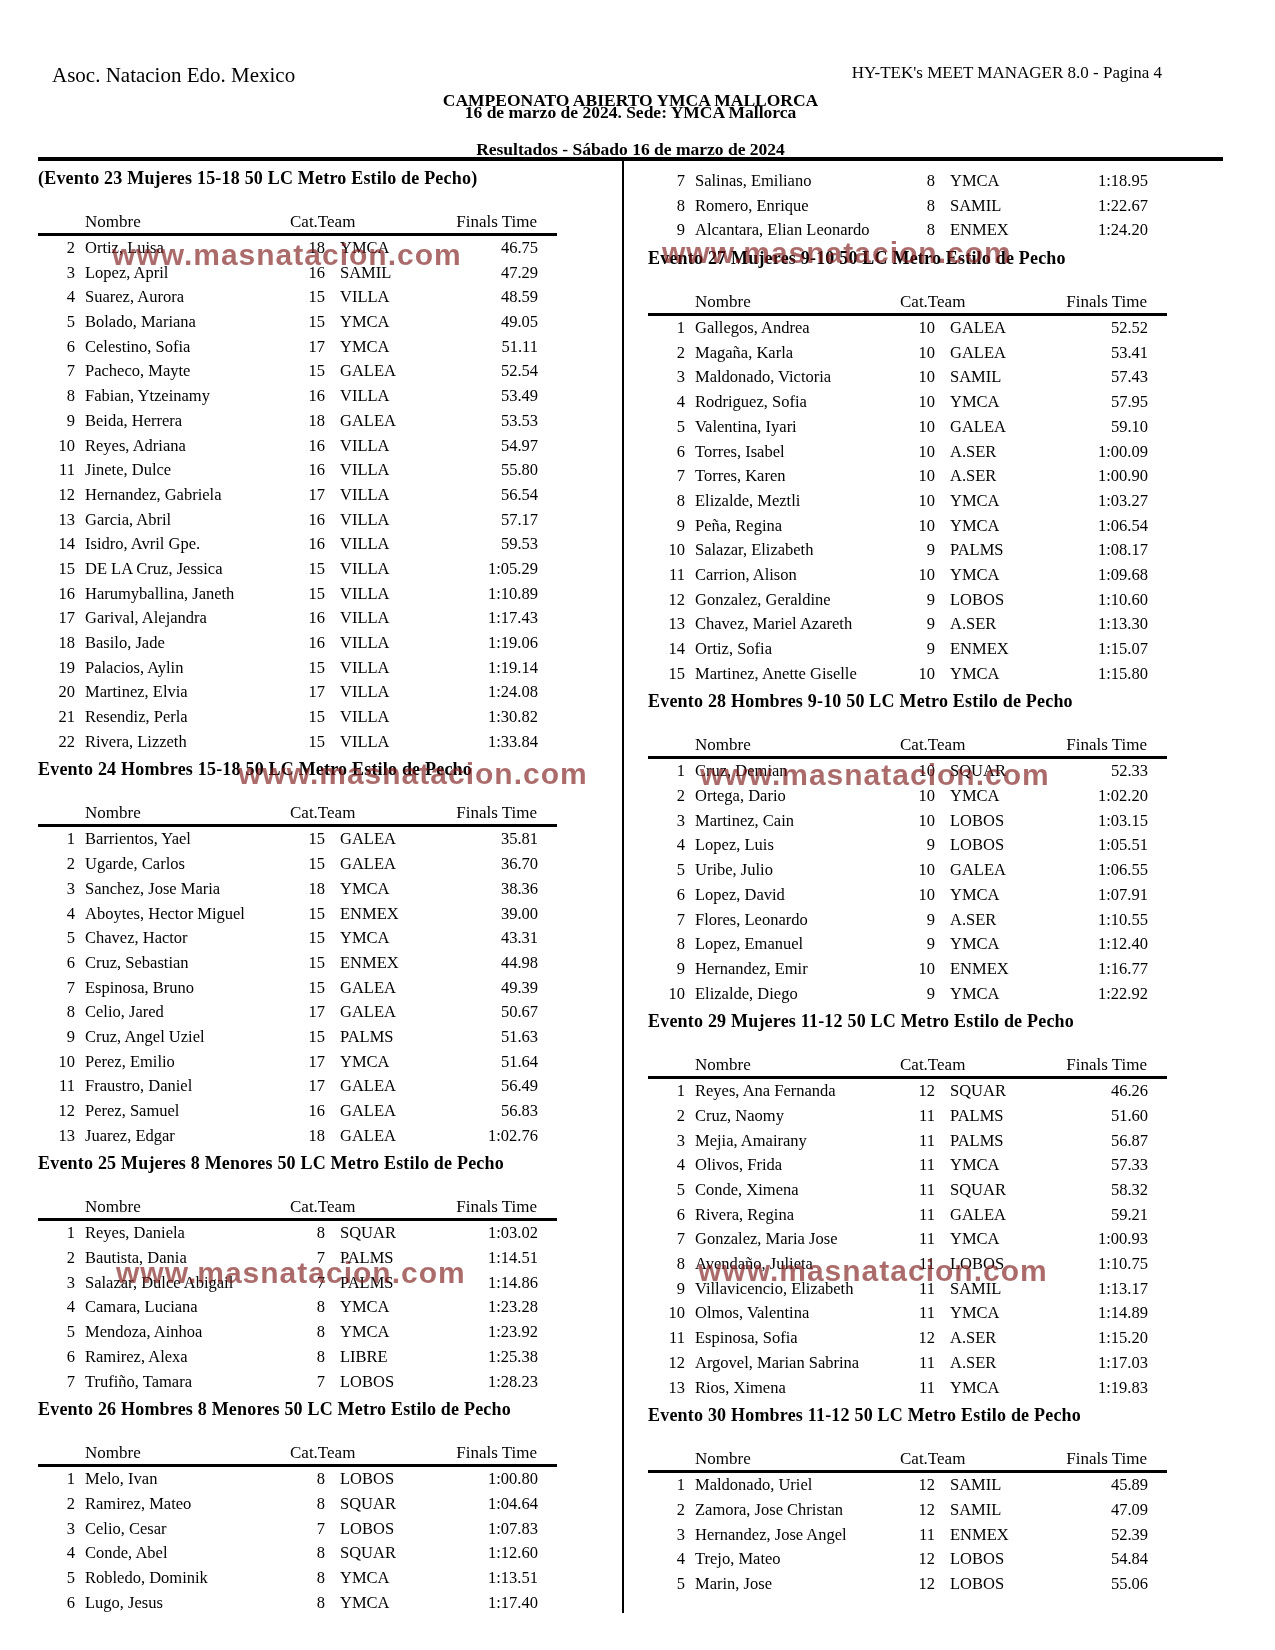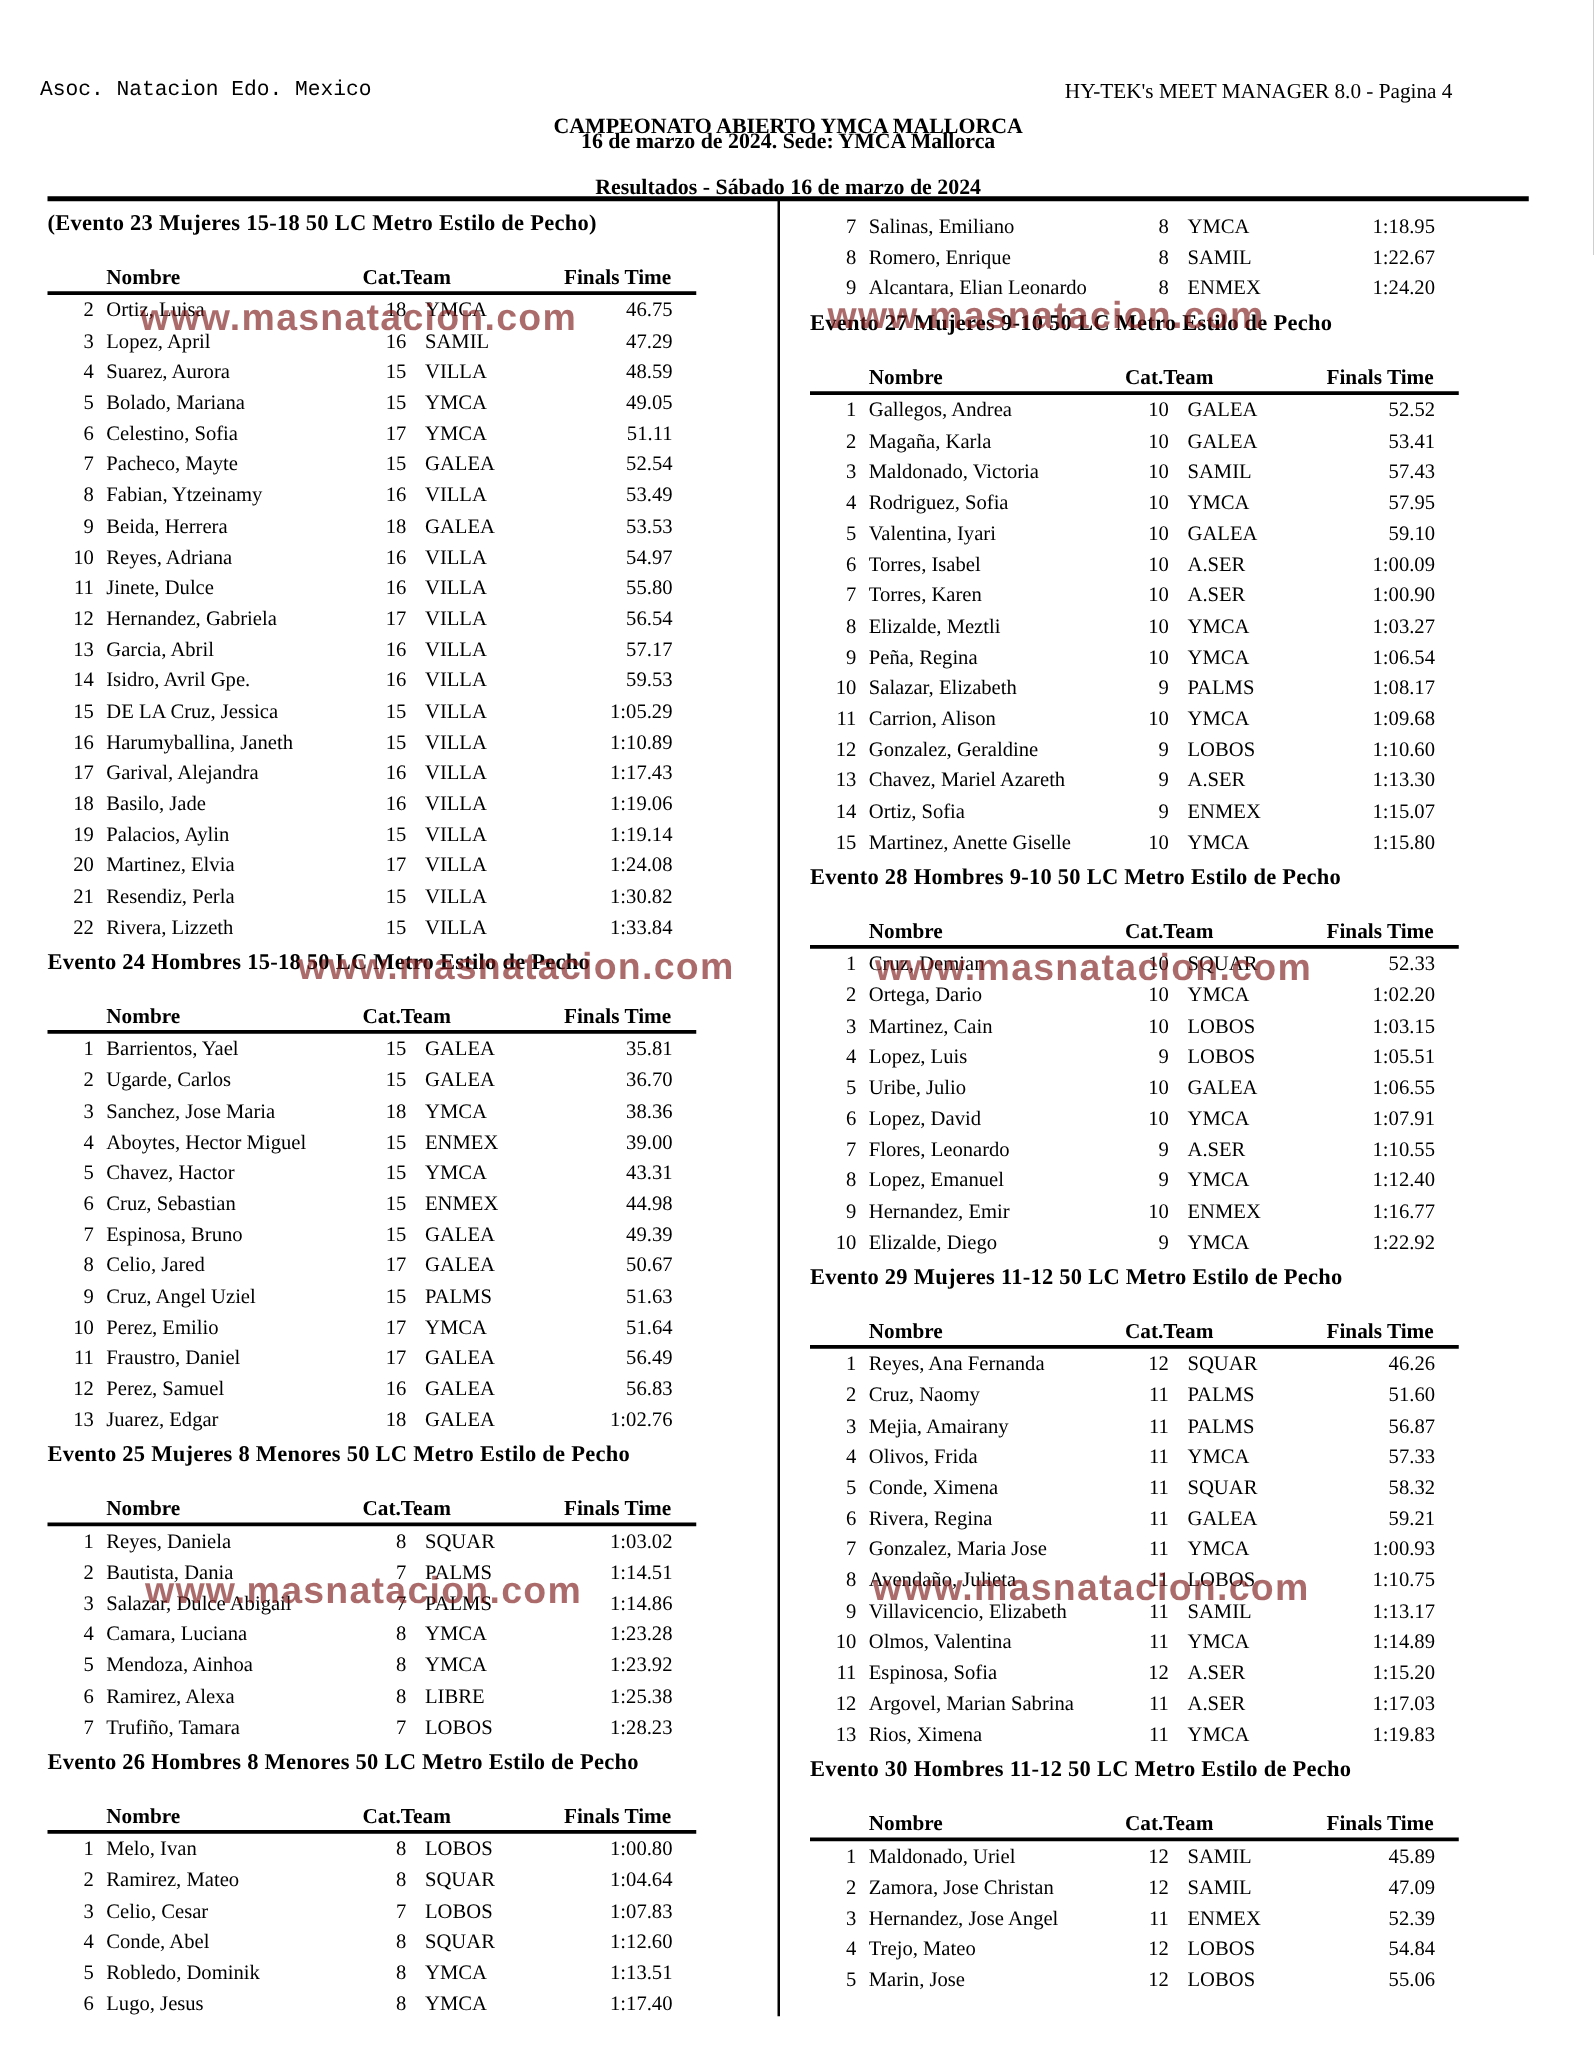--- a/index.html
+++ b/index.html
@@ -2,21 +2,21 @@
 <html><head>
 <meta charset="utf-8">
 <style>
   html,body { margin:0; padding:0; background:#888; }
   .page {
     position:relative; width:1275px; height:1650px; margin:0 auto;
     background:#ffffff; color:#000;
     font-family:"Liberation Serif", "DejaVu Serif", serif;
     overflow:hidden;
   }
-  .org      { position:absolute; left:32px;  top:63px;  font-size:17px;font-family:Liberation Mono, monospace; }
+  .org      { position:absolute; left:52px;  top:63px;  font-size:21px; }
   .manager  { position:absolute; right:113px; top:63px; font-size:17px; }
   .center-head { position:absolute; left:38px; width:1185px; text-align:center; font-weight:bold; font-size:17.5px; }
   .meet-title   { top:90px;  }
   .meet-sub     { top:102px; }
   .meet-results { top:139px; }
   .top-rule { position:absolute; left:38px; top:157px; width:1185px; height:4px; background:#000; }
   .divider  { position:absolute; left:622px; top:160px; width:2px; height:1453px; background:#000; }
 
   .col { position:absolute; top:163px; width:521px; }
   .col-left  { left:38px; }
@@ -24,21 +24,21 @@
 
   .event-section { }
   .event-title {
     font-weight:bold; font-size:18px; line-height:22px;
     margin:4px 0 3px 0; letter-spacing:0.2px;
   }
   .col-left .event-section:first-child .event-title { margin-top:4px; }
   .thead {
     position:relative; height:24px; width:519px;
     border-bottom:3px solid #000;
-    font-weight:bold; font-size:17px;margin-top:20px;
+    font-weight:normal; font-size:17px;margin-top:20px;
   }
   .th-nombre { position:absolute; left:47px;  bottom:1px; }
   .th-cat    { position:absolute; left:252px; bottom:1px; }
   .th-time   { position:absolute; right:20px; bottom:1px; }
 
   .rows { }
   .result-row {
     display:grid;
     grid-template-columns:37px 208px 42px 135px 78px;
     width:500px; height:24.7px;

